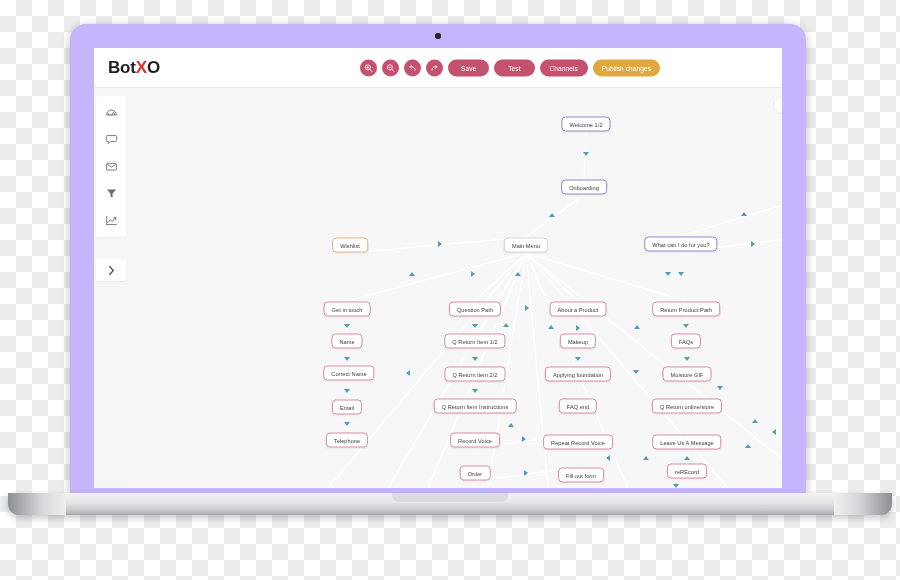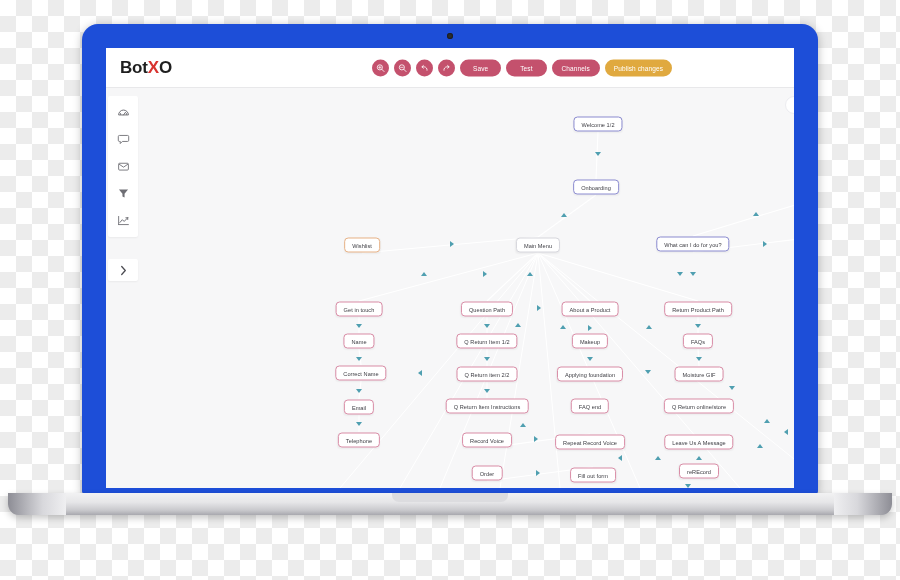--- a/index.html
+++ b/index.html
@@ -31,25 +31,25 @@
 
   
   #laptop {
     position: absolute;
     left: 0; top: 0;
     width: 900px; height: 580px;
   }
 
   #lid {
     position: absolute;
-    left: 82px;
+    left: 70px;
     top: 24px;
     width: 736px;
     height: 470px;
-    background: #1d4ed8;
+    background: #c4b5fd;
     border-radius: 16px 16px 3px 3px;
     box-shadow: 0 2px 10px rgba(0,0,0,.28);
   }
 
   #camera {
     position: absolute;
     left: 50%;
     top: 9px;
     width: 6px; height: 6px;
     margin-left: -3px;

